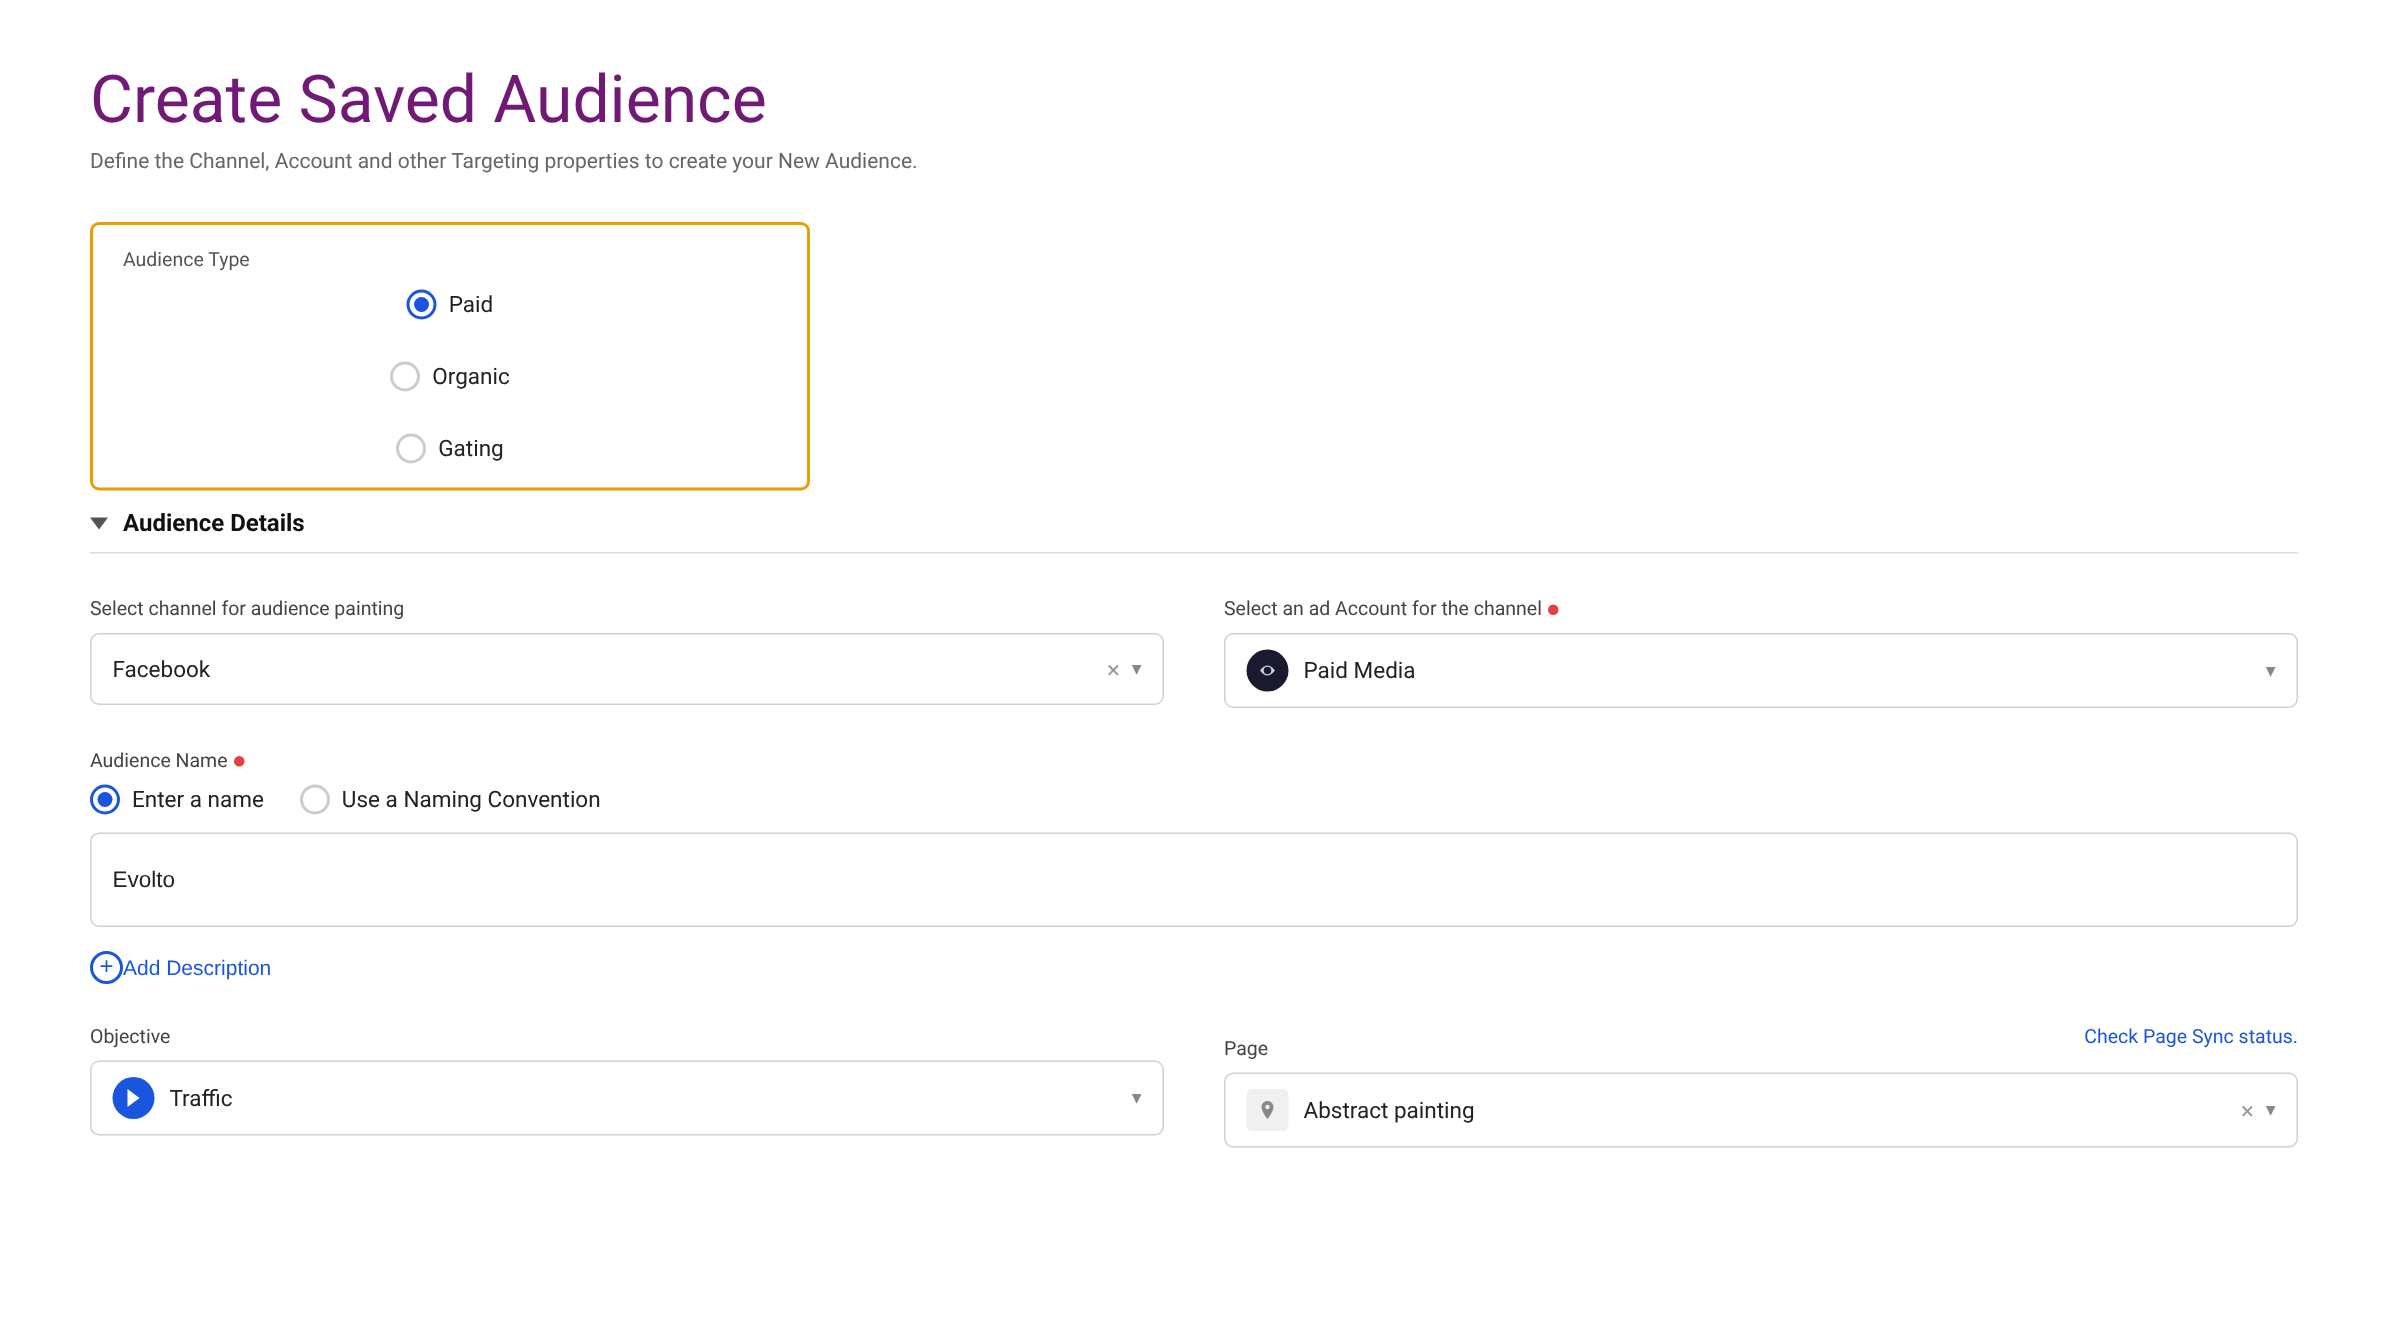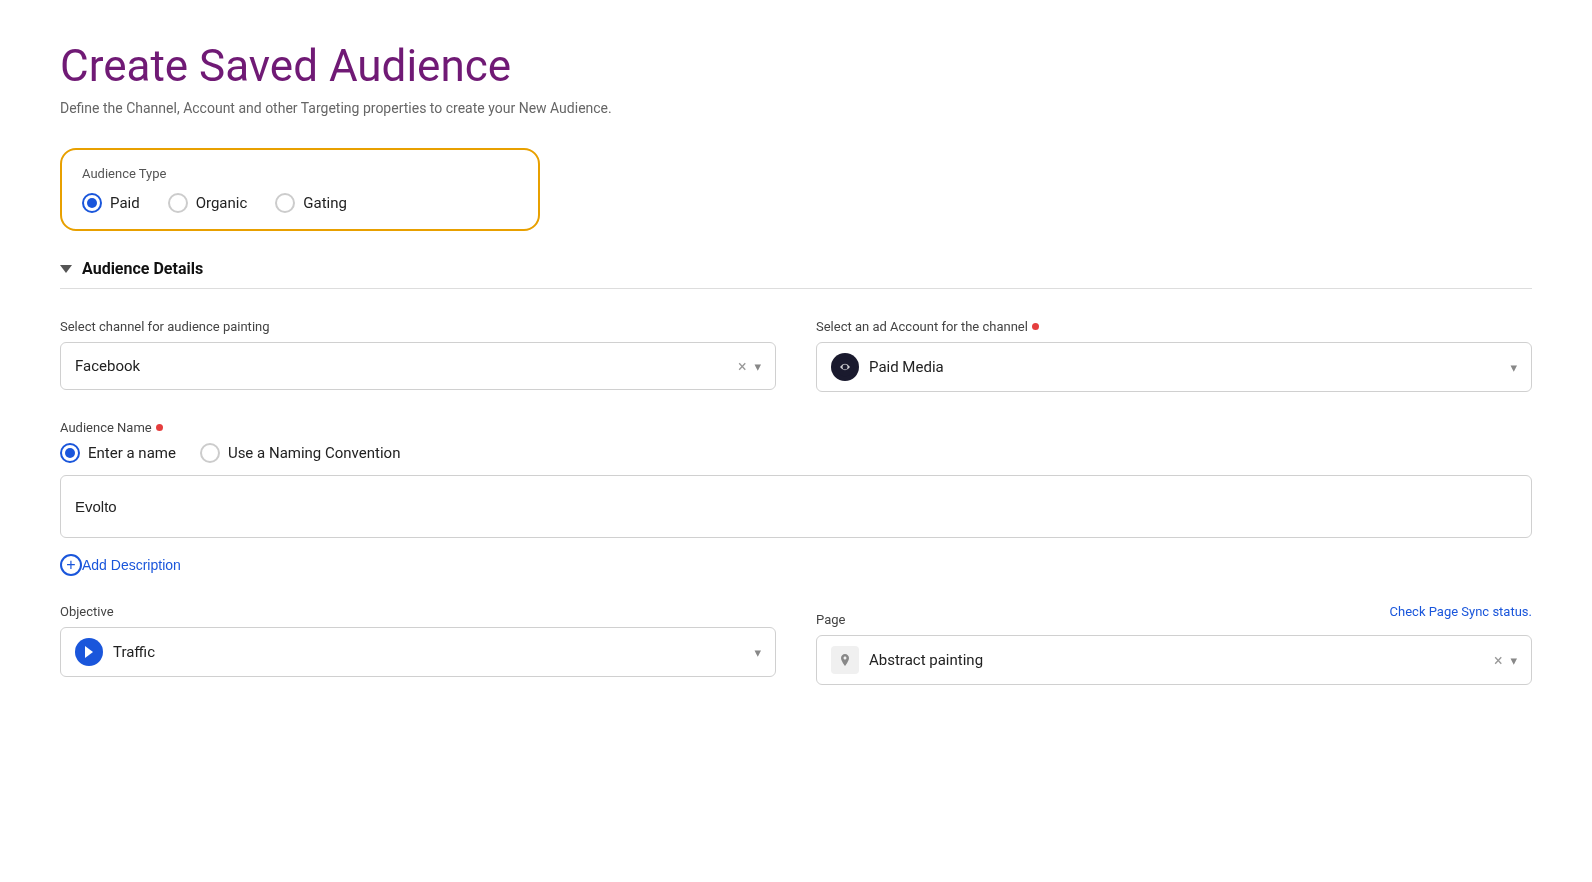--- a/index.html
+++ b/index.html
@@ -19,37 +19,38 @@
     }
 
     .page-subtitle {
       font-size: 14px;
       color: #666;
       margin-bottom: 32px;
     }
 
     .audience-type-box {
       border: 2px solid #e8a000;
-      border-radius: 16px;
+      border-radius: 6px;
       padding: 16px 20px;
       display: inline-block;
-      margin-bottom: 28px;
+      margin-bottom: 12px;
       min-width: 480px;
     }
 
     .audience-type-label {
       font-size: 13px;
       color: #555;
       margin-bottom: 12px;
     }
 
     .radio-group {
       display: flex;
       align-items: center;
       gap: 28px;
+      flex-direction: column;
     }
 
     .radio-option {
       display: flex;
       align-items: center;
       gap: 8px;
       cursor: pointer;
     }
 
     .radio-circle {

